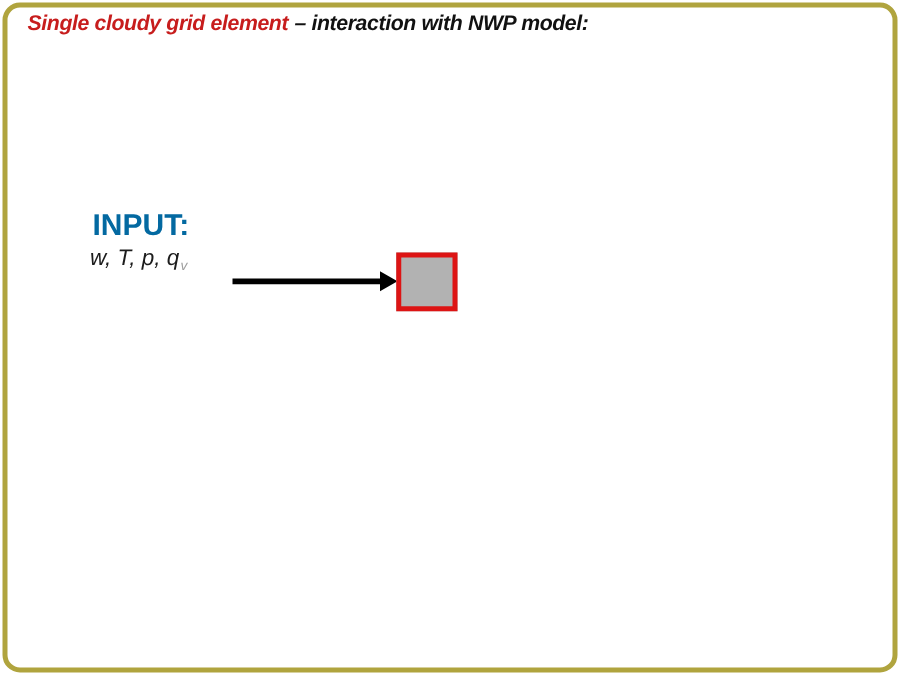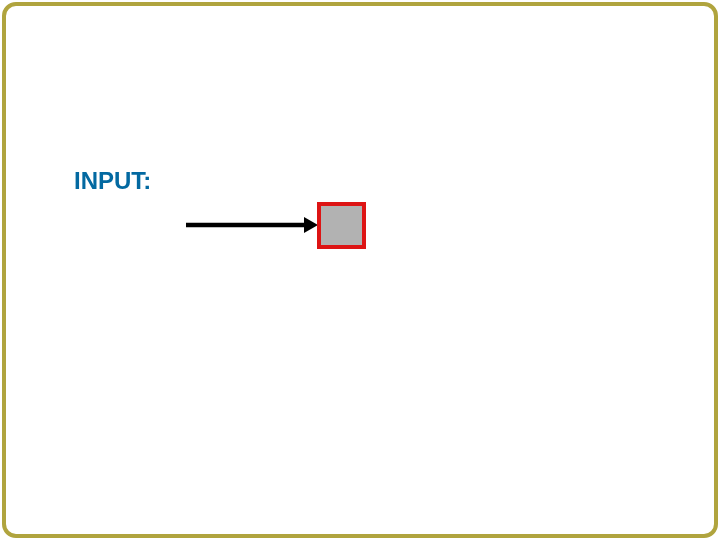--- a/index.html
+++ b/index.html
@@ -76,23 +76,25 @@
     border: 4px solid #dd1414;
   }
 </style>
 </head>
 <body>
 
 <div class="slide">
 
   <div class="frame"></div>
 
+  <h1 class="title"><span class="t-red">Single cloudy grid element</span><span class="t-black">– interaction with NWP model:</span></h1>
 
   <div class="input-heading">INPUT:</div>
 
+  <div class="input-params"><span>w, T, p, q</span><span class="sub">v</span></div>
 
   <svg class="arrow" width="136" height="22" viewBox="0 0 136 22" aria-hidden="true">
     <line x1="2" y1="11" x2="122" y2="11" stroke="#000000" stroke-width="4.6"></line>
     <polygon points="120,3 134,11 120,19" fill="#000000"></polygon>
   </svg>
 
   <div class="grid-box"></div>
 
 </div>
 

